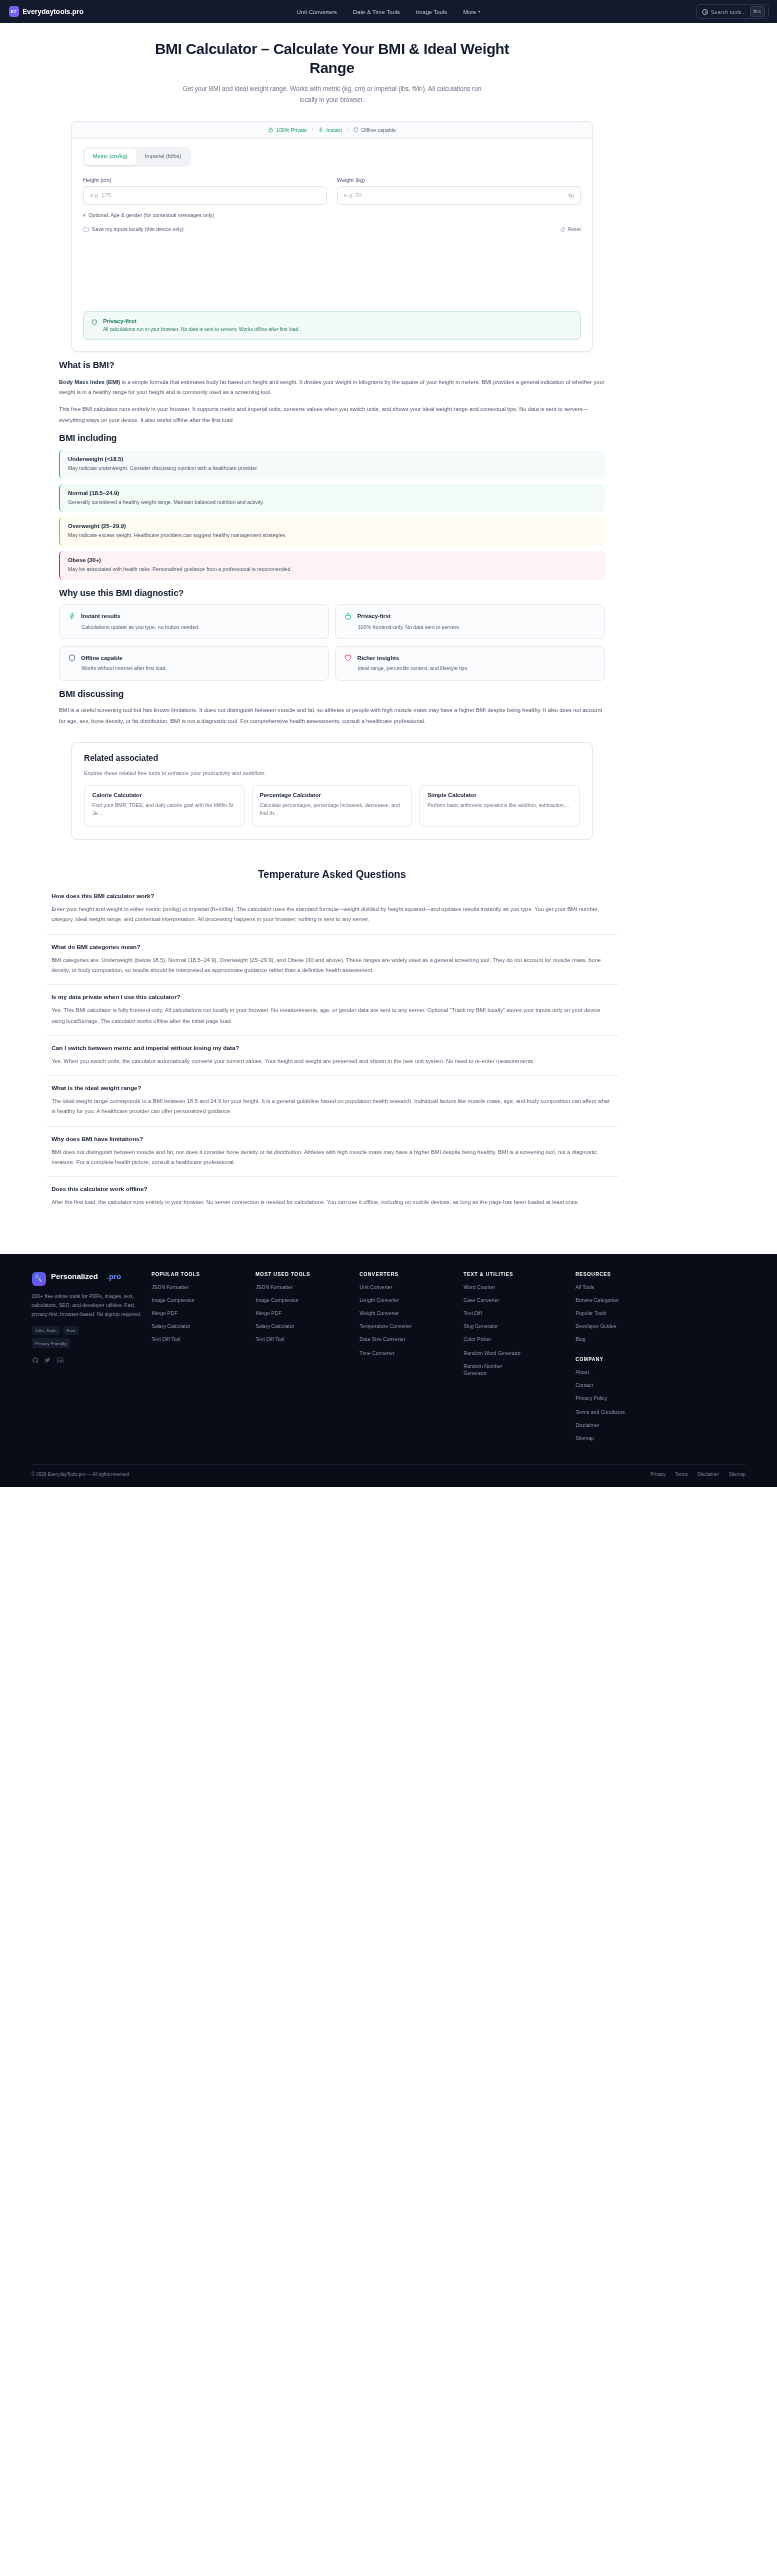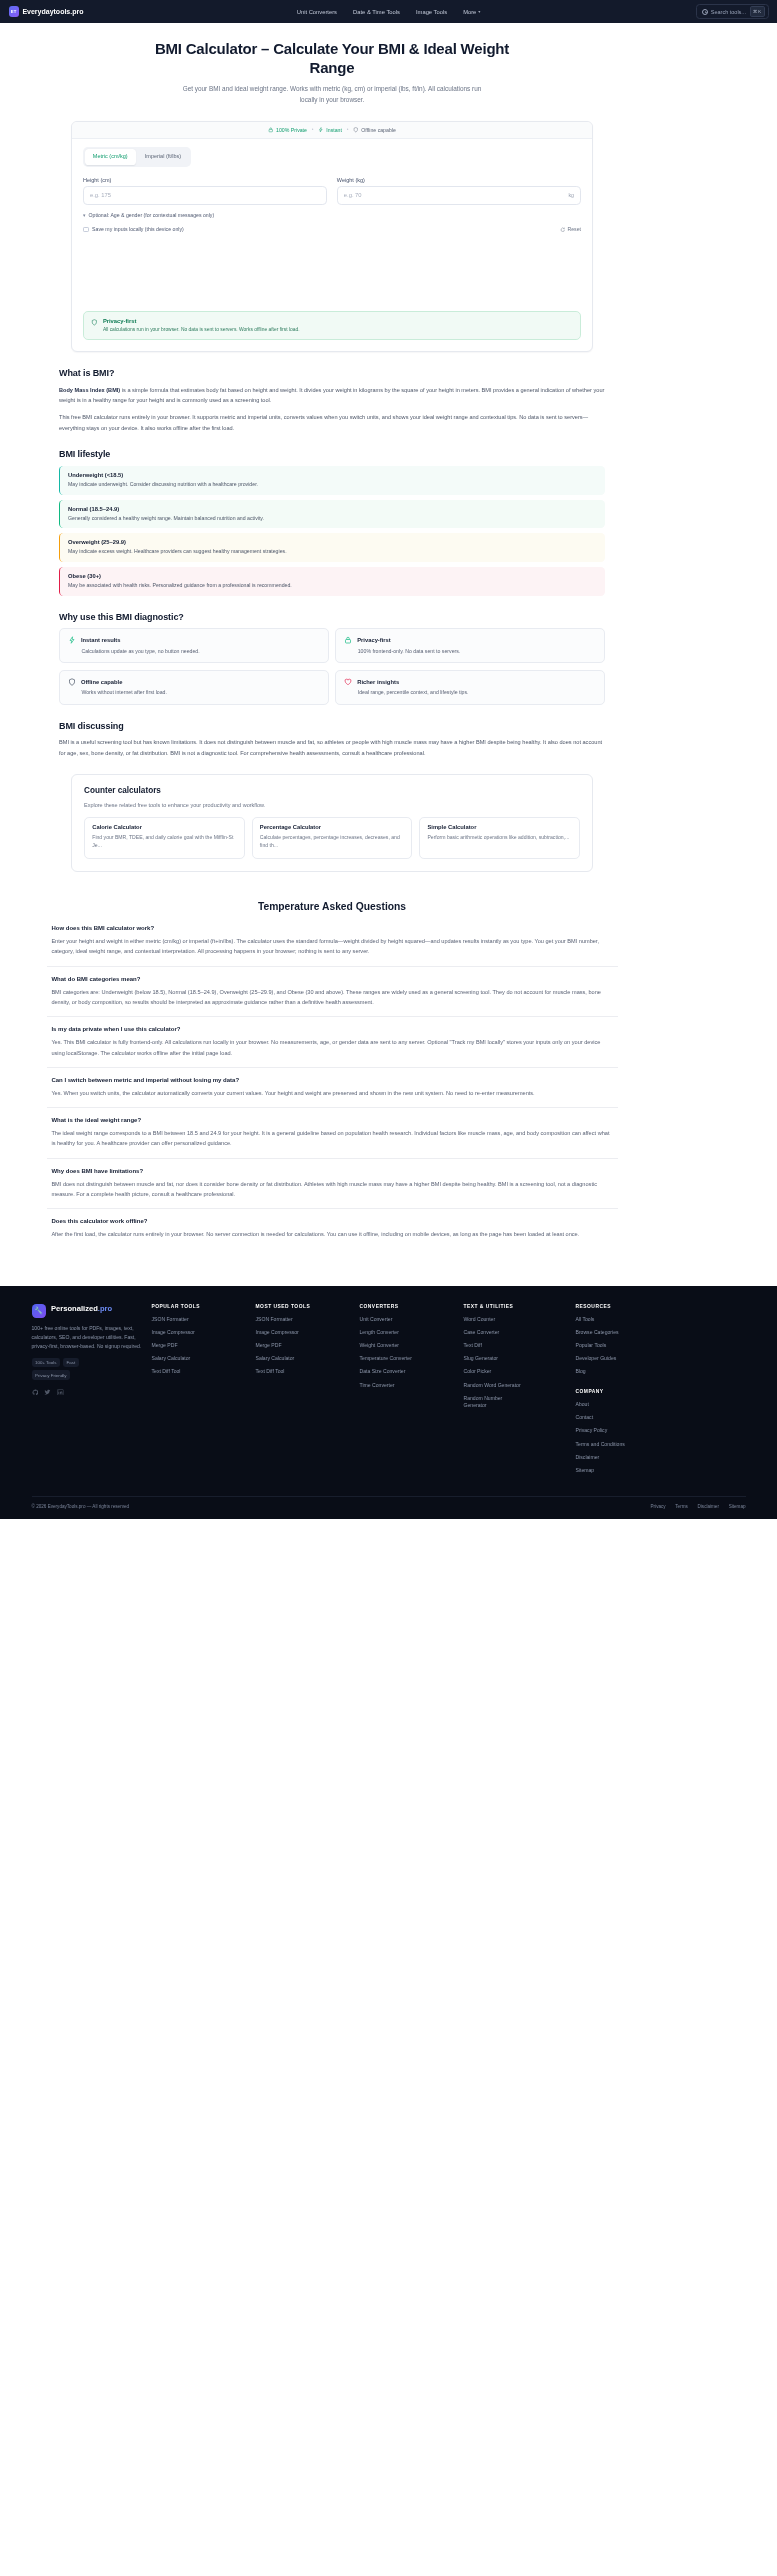--- a/index.html
+++ b/index.html
@@ -124,21 +124,21 @@
   .spacer-area { height: 67px; }
 
   .privacy-box {
     margin: 0 11px 11px; border: 0.6px solid #c9ecd9; background: #f1faf5;
     border-radius: 4.9px; padding: 6px 7.3px; display: flex; gap: 4.9px;
   }
   .privacy-title { font-size: 5.8px; color: #0d7a53; font-weight: bold; margin-bottom: 1.8px; }
   .privacy-text { font-size: 4.9px; color: #2d7b5d; line-height: 1.5; }
 
   
-  section { margin-top: 16px; }
+  section { margin-top: 8px; }
   h2.sec {
     font-size: 9px; color: #111a2e; font-weight: bold; letter-spacing: -0.1px; margin-bottom: 6.7px;
   }
   p.body {
     font-size: 5.6px; line-height: 1.85; color: #4d5668; margin-bottom: 6.7px;
   }
   p.body b { color: #1f2a44; }
 
   .cat { border-radius: 4.2px; padding: 6px 8px; margin-bottom: 4.9px; border-left: 1.8px solid #999; }
   .cat-title { font-size: 5.8px; font-weight: bold; color: #151e33; margin-bottom: 3px; }
@@ -178,21 +178,21 @@
   footer { background: #090d17; color: #cfd6e4; padding: 18px 0 0; }
   .foot-wrap { width: 714px; margin: 0 auto; display: flex; gap: 0; }
   .foot-brand { width: 120px; padding-right: 9.7px; }
   .foot-logo-row { display: flex; align-items: flex-start; gap: 4.9px; }
   .foot-badge {
     width: 14.6px; height: 14.6px; border-radius: 4.2px; flex: none;
     background: linear-gradient(135deg,#4f63f0,#7c4df0);
     display: flex; align-items: center; justify-content: center; color: #fff; font-size: 7.3px;
   }
   .foot-brandname { font-size: 7.6px; font-weight: bold; color: #fff; line-height: 1.25; }
-  .foot-brandname .tld { color: #6d8cf5; }
+  .foot-brandname .tld { color: #6d8cf5; padding-left: 9px; }
   .foot-desc { font-size: 5.1px; line-height: 1.75; color: #8c96aa; margin-top: 6px; }
   .chips { display: flex; flex-wrap: wrap; gap: 3px; margin-top: 6.7px; max-width: 79px; }
   .chip { background: #161c2b; color: #8c96aa; font-size: 4.4px; padding: 2.4px 3.6px; border-radius: 2.4px; }
   .socials { display: flex; gap: 6px; margin-top: 8.5px; }
   .soc { width: 6.7px; height: 6.7px; opacity: .55; }
 
   .foot-col { width: 104px; padding-right: 6px; }
   .foot-col.wide { width: 112px; }
   .foot-h { font-size: 4.9px; font-weight: bold; color: #fff; letter-spacing: 0.5px; margin-bottom: 7.3px; }
   .foot-h.second { margin-top: 13.4px; }
@@ -324,21 +324,21 @@
 
   <div class="wrap">
 
     <section>
       <h2 class="sec">What is BMI?</h2>
       <p class="body"><b>Body Mass Index (BMI)</b><span> is a simple formula that estimates body fat based on height and weight. It divides your weight in kilograms by the square of your height in meters. BMI provides a general indication of whether your weight is in a healthy range for your height and is commonly used as a screening tool.</span></p>
       <p class="body">This free BMI calculator runs entirely in your browser. It supports metric and imperial units, converts values when you switch units, and shows your ideal weight range and contextual tips. No data is sent to servers—everything stays on your device. It also works offline after the first load.</p>
     </section>
 
     <section>
-      <h2 class="sec">BMI lifestyle</h2>
+      <h2 class="sec">BMI including</h2>
       <div class="cat" style="border-left-color:#14b8a6;background:#f4fbf9">
         <div class="cat-title">Underweight (&lt;18.5)</div>
         <div class="cat-desc">May indicate underweight. Consider discussing nutrition with a healthcare provider.</div>
       </div>
       <div class="cat" style="border-left-color:#10b981;background:#f3fbf7">
         <div class="cat-title">Normal (18.5–24.9)</div>
         <div class="cat-desc">Generally considered a healthy weight range. Maintain balanced nutrition and activity.</div>
       </div>
       <div class="cat" style="border-left-color:#f59e0b;background:#fdfbf2">
         <div class="cat-title">Overweight (25–29.9)</div>
@@ -393,21 +393,21 @@
       </div>
     </section>
 
     <section>
       <h2 class="sec">BMI discussing</h2>
       <p class="body">BMI is a useful screening tool but has known limitations. It does not distinguish between muscle and fat, so athletes or people with high muscle mass may have a higher BMI despite being healthy. It also does not account for age, sex, bone density, or fat distribution. BMI is not a diagnostic tool. For comprehensive health assessments, consult a healthcare professional.</p>
     </section>
   </div>
 
   <div class="related-card">
-    <h2>Counter calculators</h2>
+    <h2>Related associated</h2>
     <div class="related-sub">Explore these related free tools to enhance your productivity and workflow.</div>
     <div class="rel-grid">
       <a class="rel">
         <div class="rel-title">Calorie Calculator</div>
         <div class="rel-desc">Find your BMR, TDEE, and daily calorie goal with the Mifflin-St Je...</div>
       </a>
       <a class="rel">
         <div class="rel-title">Percentage Calculator</div>
         <div class="rel-desc">Calculate percentages, percentage increases, decreases, and find th...</div>
       </a>

